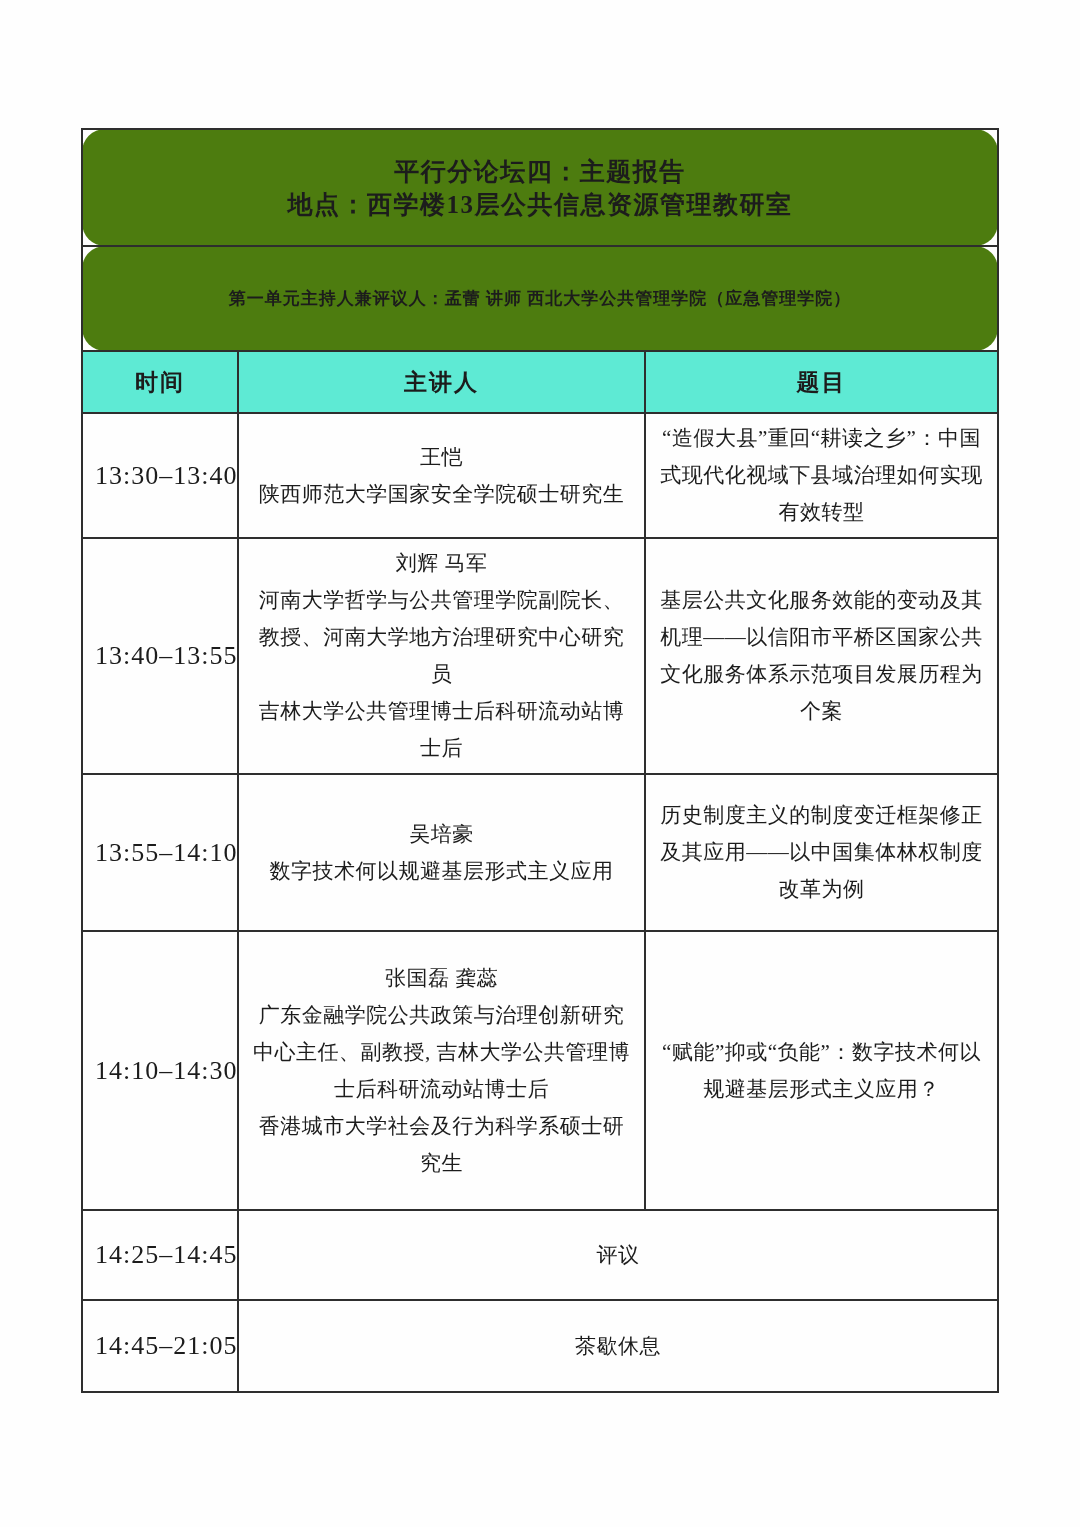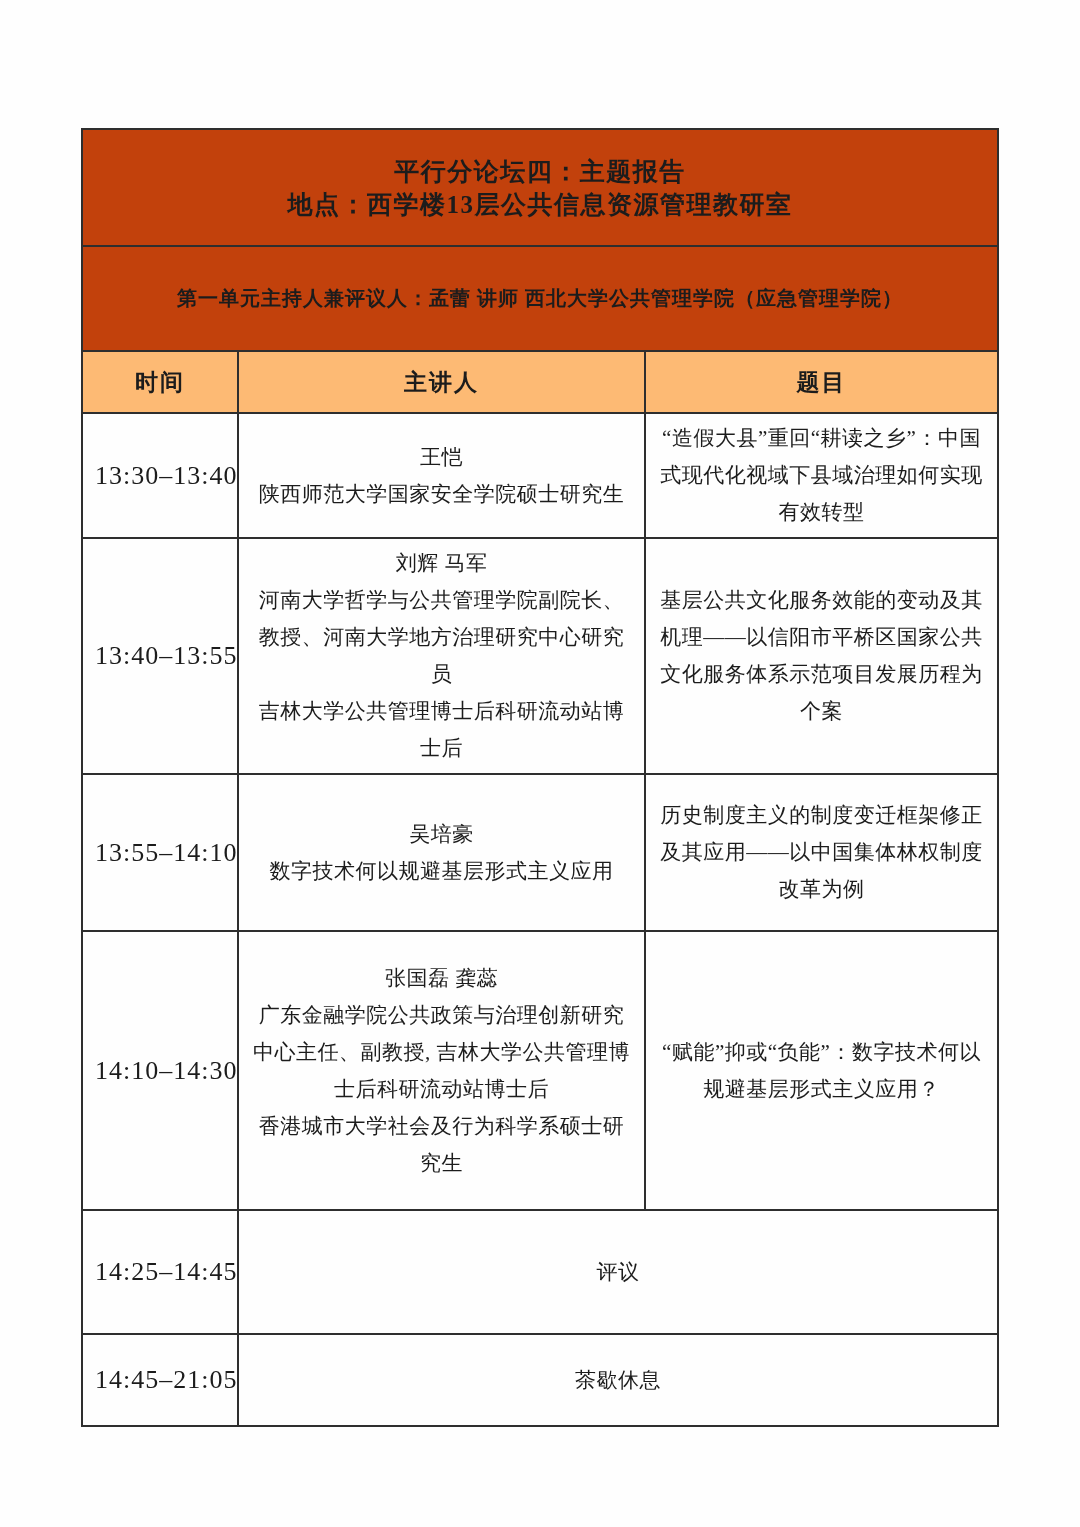--- a/index.html
+++ b/index.html
@@ -22,51 +22,51 @@
     width: 916px;
     margin: 128px auto 0 auto;
   }
   table.schedule td, table.schedule th {
     border: 2px solid #2e2e2e;
     text-align: center;
     vertical-align: middle;
     padding: 6px 12px;
     box-sizing: border-box;
   }
-  .green { background: #c2410c; }
+  .green { background: #4d7c0f; border-radius: 23px; }
 
   
   tr.r-forum   { height: 117px; }
   tr.r-host    { height: 105px; }
   tr.r-cols    { height: 62px;  }
   tr.r-s1      { height: 115px; }
   tr.r-s2      { height: 184px; }
   tr.r-s3      { height: 157px; }
   tr.r-s4      { height: 279px; }
-  tr.r-review  { height: 124px; padding-left: 30px;  }
+  tr.r-review  { height: 90px; padding-left: 30px;  }
   tr.r-tea     { height: 92px;  }
 
   .forum-title, .forum-location {
     font-size: 25px;
     font-weight: bold;
     letter-spacing: 1.5px;
   }
   .forum-location { }
 
   .host-line {
-    font-size: 20px;
+    font-size: 17px;
     font-weight: bold;
     letter-spacing: 1px;
   }
 
   th.col-head {
     font-size: 23px;
     font-weight: bold;
     letter-spacing: 2px;
-    background: #fdba74;
+    background: #5eead4;
   }
 
   .time-cell {
     font-size: 26px;
     letter-spacing: 1px;
     white-space: nowrap;
   }
   .speaker-cell, .topic-cell, .merged-cell {
     font-size: 21px;
     line-height: 37px;

